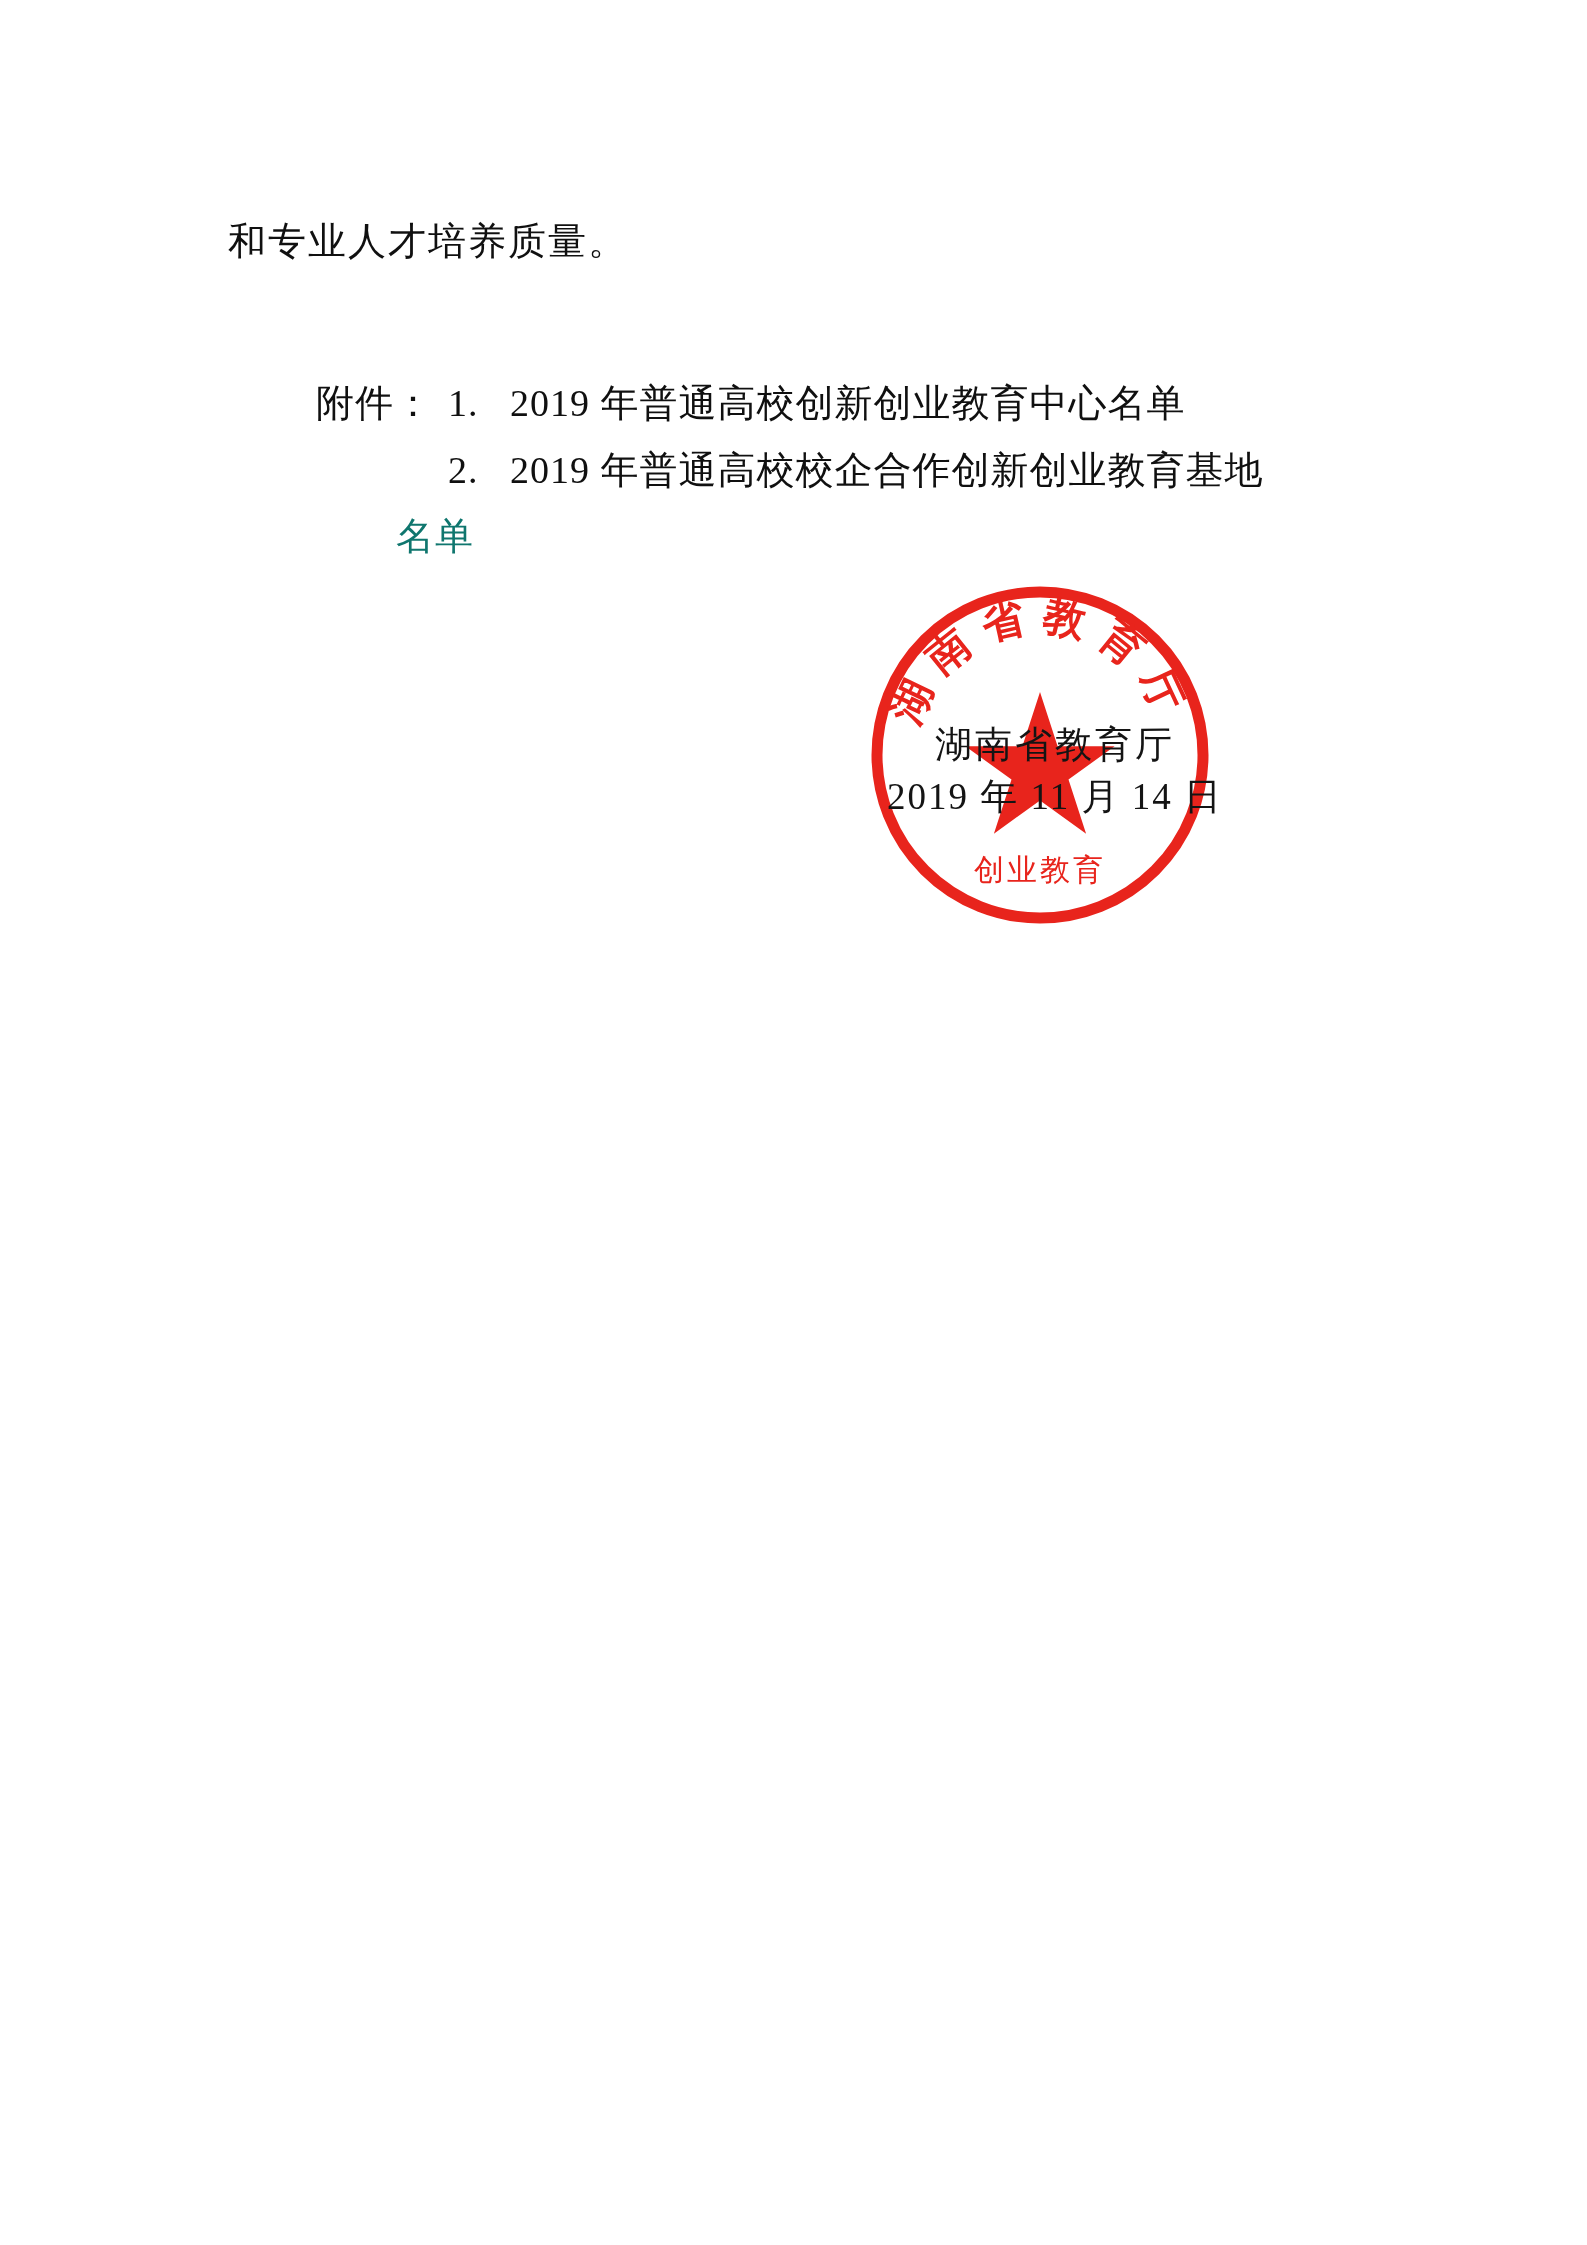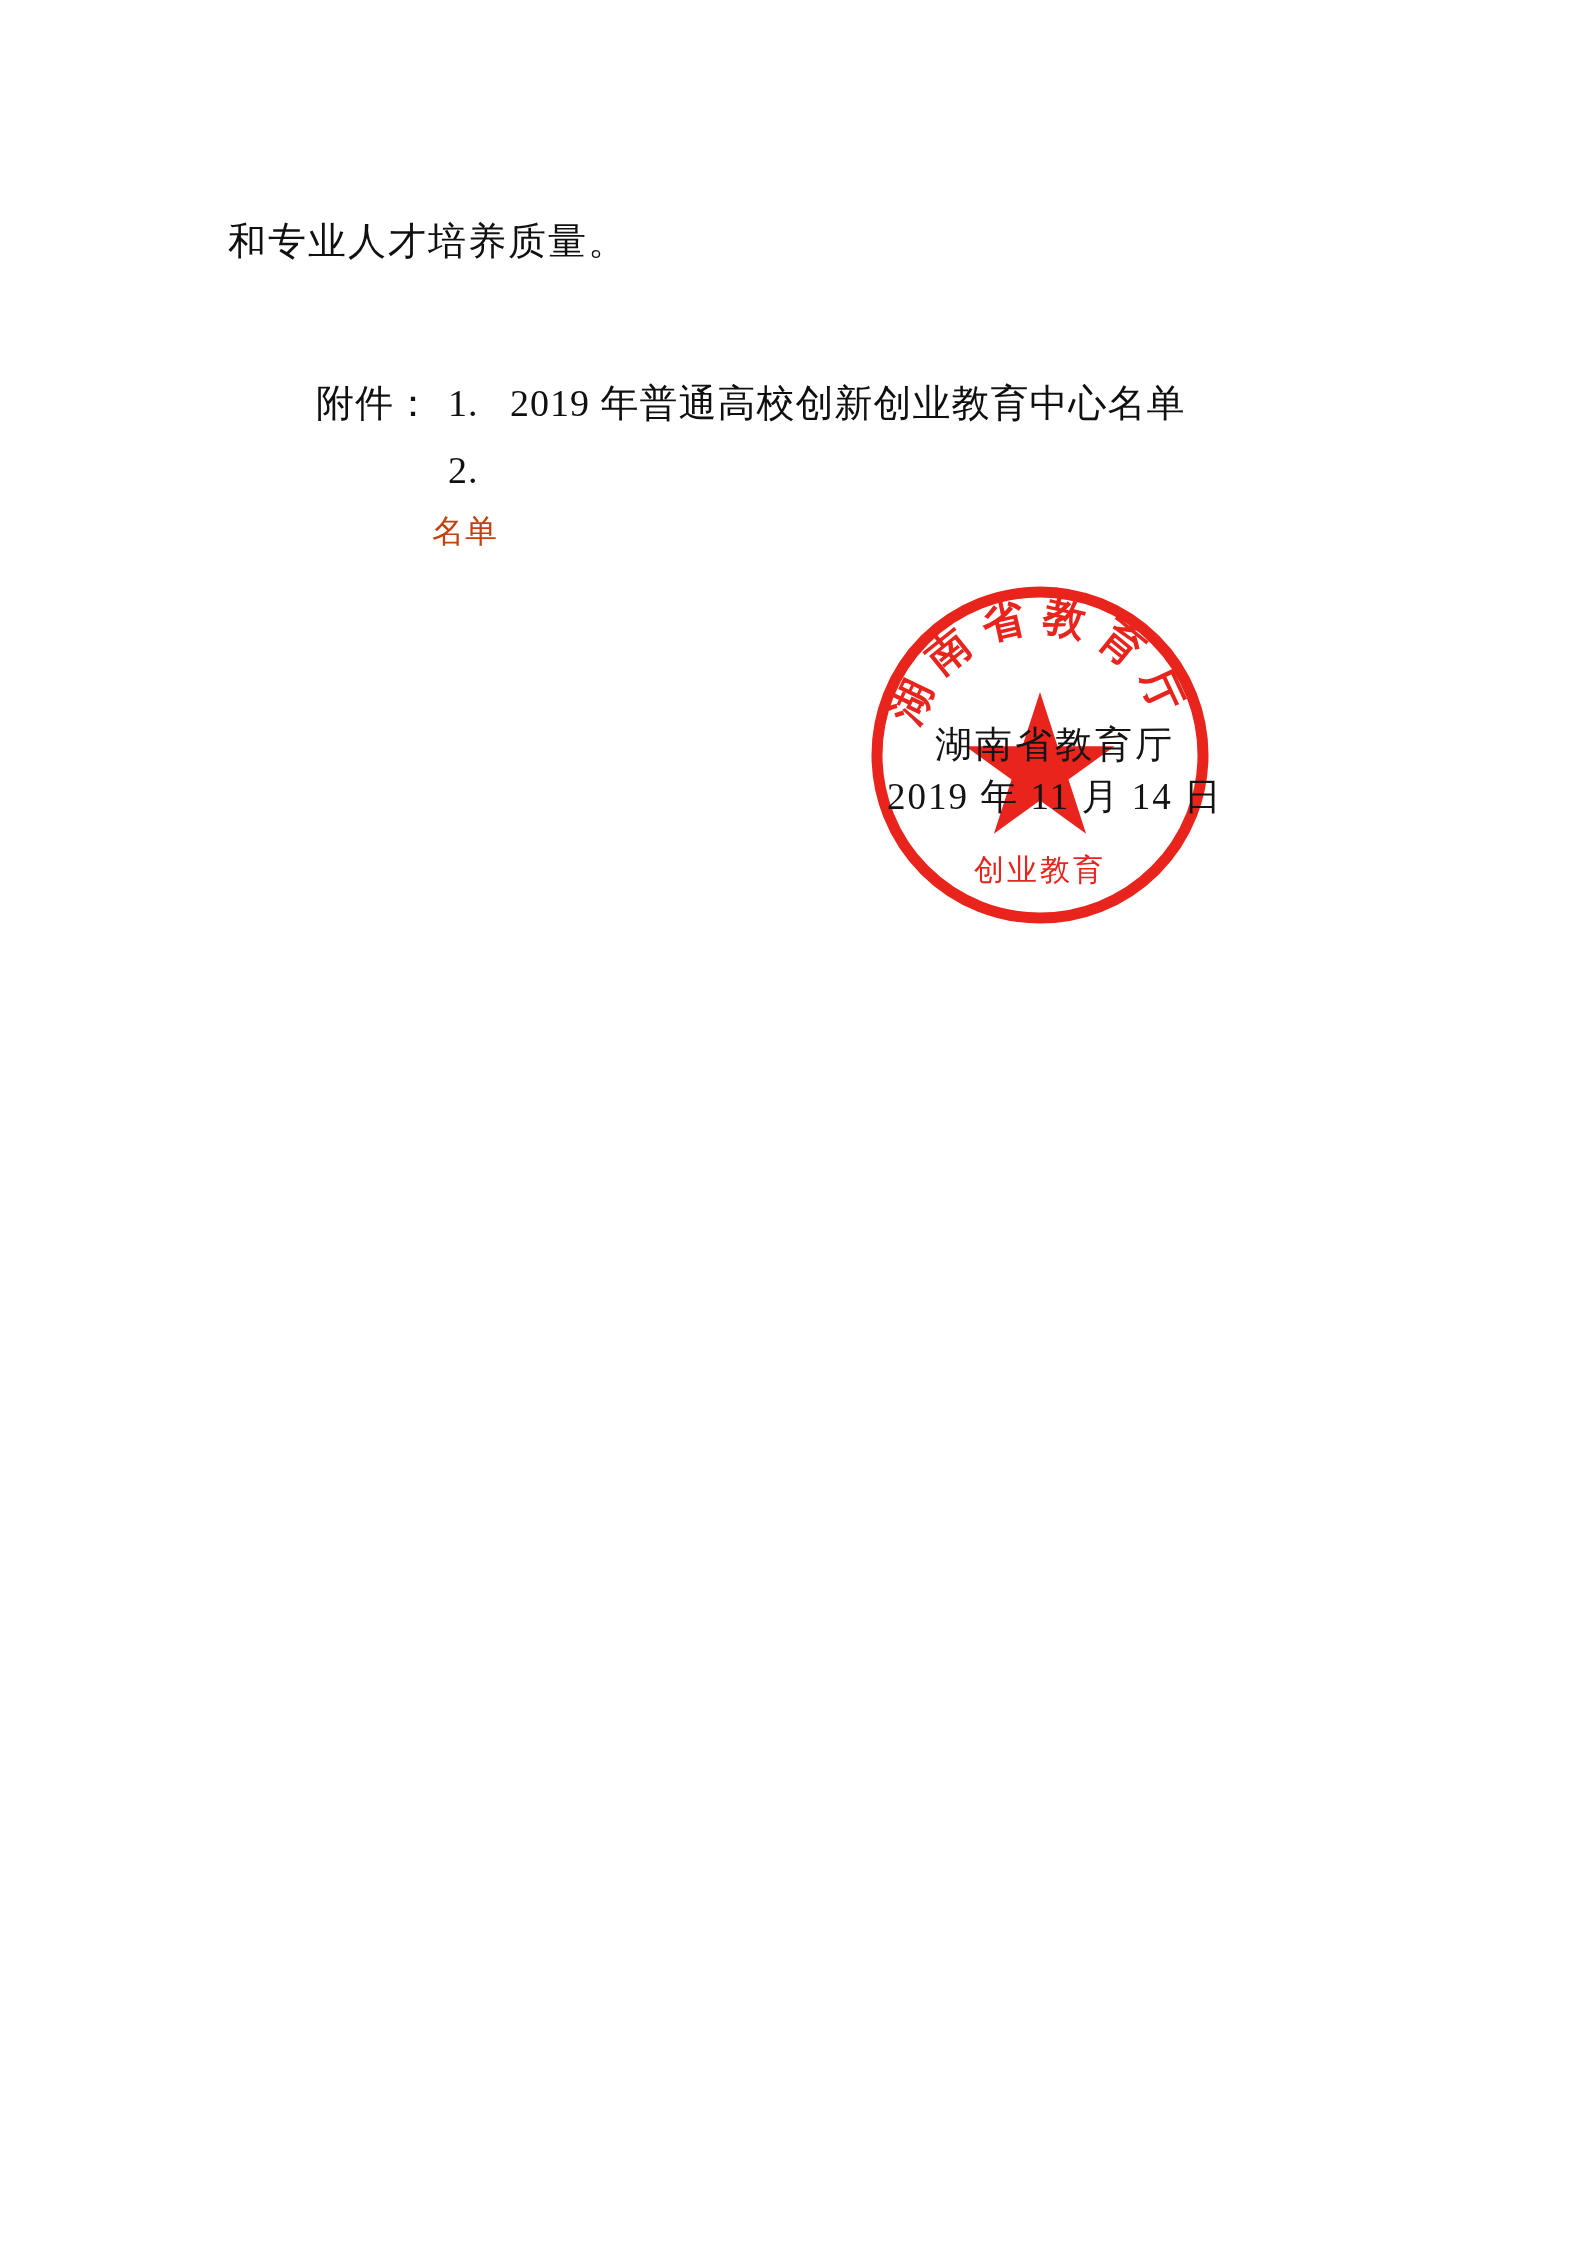--- a/index.html
+++ b/index.html
@@ -51,25 +51,25 @@
     width: 62px;
     flex: none;
     text-align: left;
     font-family: "Liberation Serif", serif;
   }
   .att-text {
     flex: none;
     text-align: center;
   }
   .att-cont {
-    margin-left: 116px;
-    font-size: 32px;
+    margin-left: 80px;
+    font-size: 38px;
     line-height: 1.75;
     letter-spacing: 1px;
-    color: #c2410c;
+    color: #0f766e;
     white-space: nowrap;
   }
   .sign-block {
     position: absolute;
     left: 845px;
     top: 560px;
     width: 420px;
     text-align: center;
   }
   .dept-name {
@@ -123,20 +123,21 @@
 
     <div class="attachment-row">
       <span class="att-label">附件：</span>
       <span class="att-num">1.</span>
       <span class="att-text">2019 年普通高校创新创业教育中心名单</span>
     </div>
 
     <div class="attachment-row">
       <span class="att-label"></span>
       <span class="att-num">2.</span>
+      <span class="att-text">2019 年普通高校校企合作创新创业教育基地</span>
     </div>
 
     <div class="att-cont">名单</div>
   </div>
 
   <div class="seal">
     <svg viewBox="0 0 350 350" xmlns="http://www.w3.org/2000/svg">
       <circle cx="175" cy="175" r="163" fill="none" stroke="#e8241c" stroke-width="11"></circle>
       <path id="sealArc" d="M 175,175 m -124,0 a 124,124 0 1 1 248,0" fill="none" stroke="none"></path>
       <text font-family="'Liberation Serif', serif" font-size="42" font-weight="bold" fill="#e8241c" letter-spacing="14">

